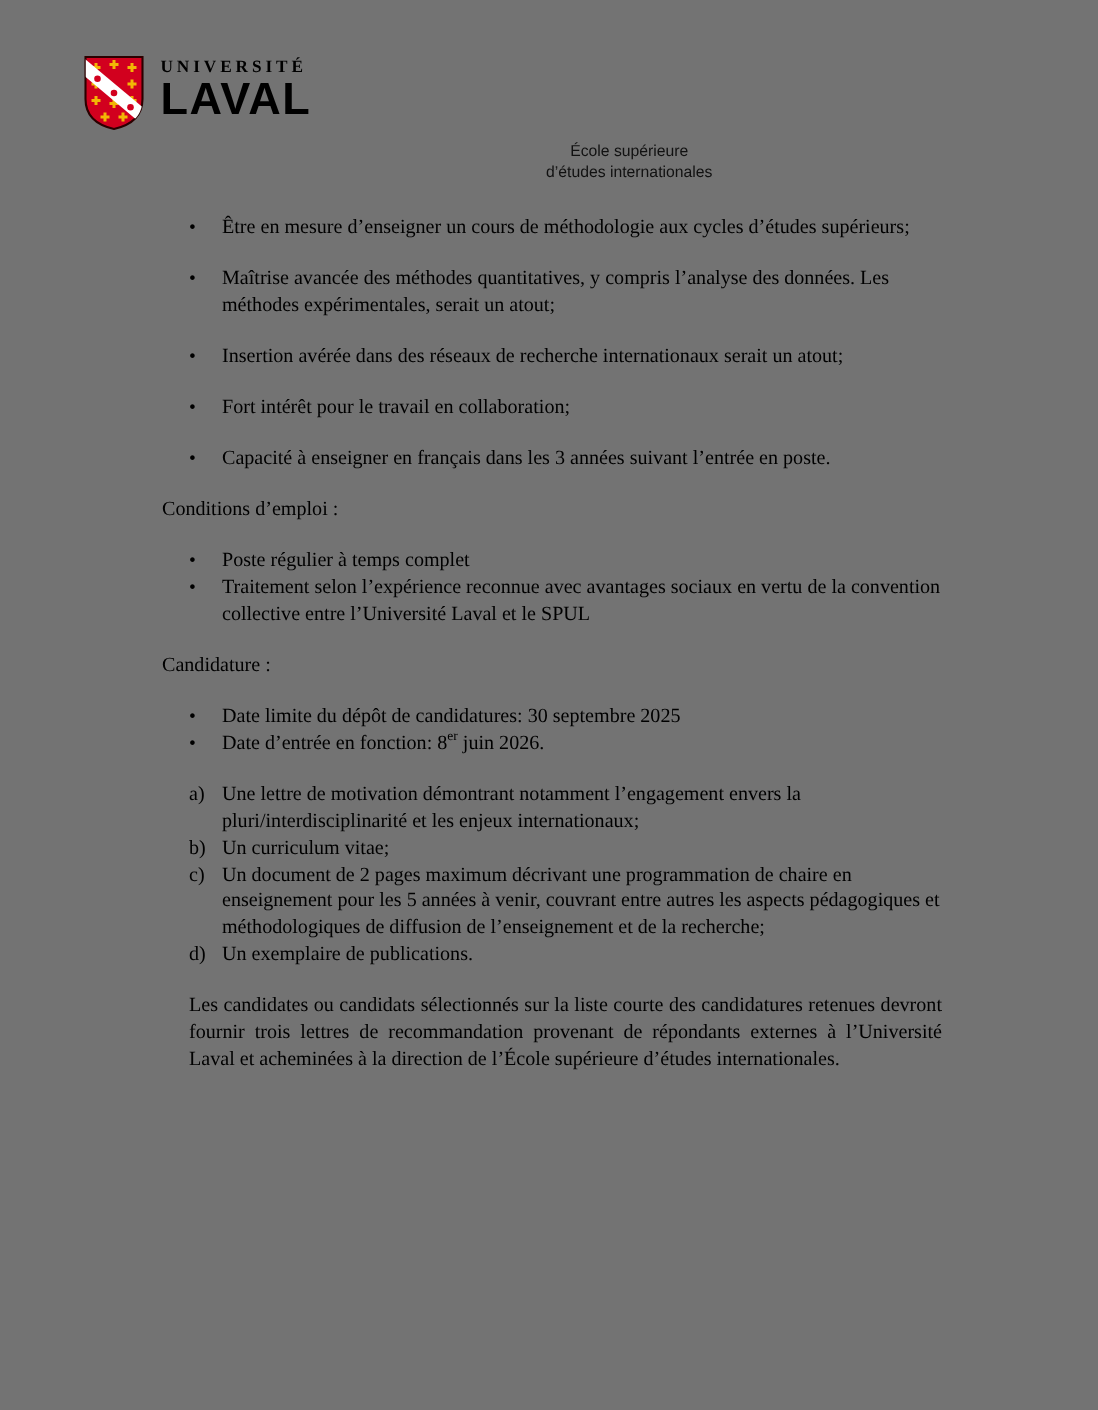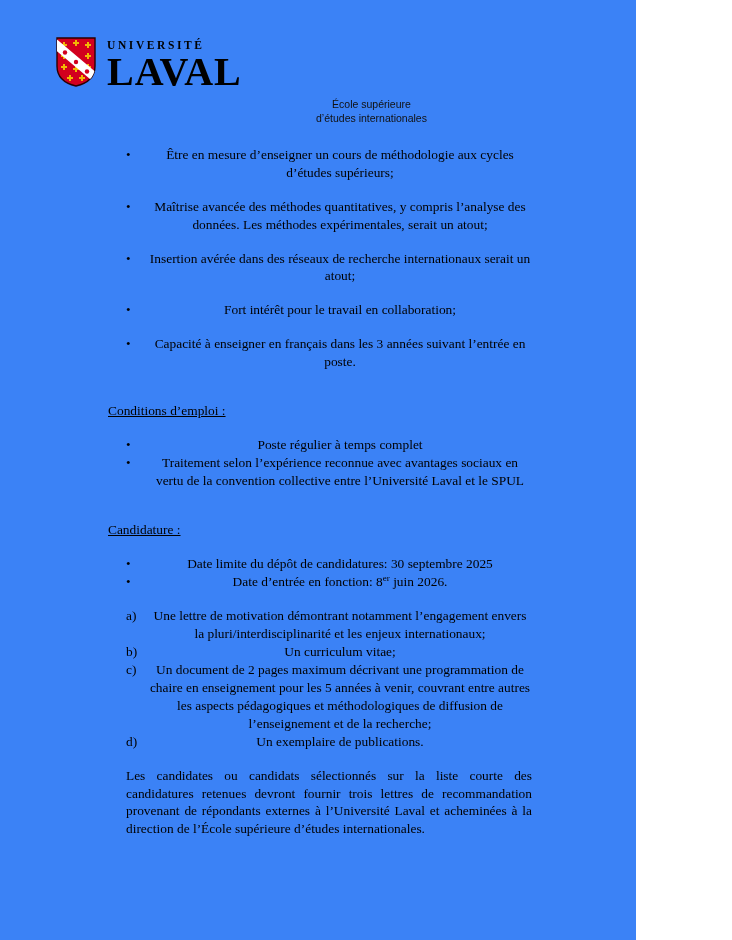--- a/index.html
+++ b/index.html
@@ -1,54 +1,54 @@
 <!DOCTYPE html>
 <html><head>
 <meta charset="utf-8">
 <style>
   html,body { margin:0; padding:0; background:#fff; }
   .page {
-    width:636px; height:940px;
-    background:#3b82f6;
+    width:732px; height:940px;
+    background:#737373;
     font-family:"Liberation Serif", serif;
     font-size:13.4px; line-height:1.34; color:#000;
     box-sizing:border-box;
     position:relative;
     overflow:hidden;
   }
   
   .header { padding:36px 0 0 55px; }
   .brand-row { display:flex; align-items:flex-start; }
   .shield-wrap { width:42px; height:52px; flex:0 0 auto; }
   .brand-text { margin-left:10px; padding-top:2px; }
   .brand-univ {
     font-family:"Liberation Serif", serif;
     font-weight:bold; font-size:11.5px; letter-spacing:2.6px;
     color:#000;
   }
   .brand-laval {
-    font-family:Liberation Serif, serif;
-    font-weight:bold; font-size:40px; line-height:0.95; letter-spacing:1px;
+    font-family:Liberation Sans, sans-serif;
+    font-weight:bold; font-size:30px; line-height:0.95; letter-spacing:1px;
     color:#000;
   }
   .school {
     margin:7px 0 0 52px;
     font-family:"Liberation Sans", sans-serif;
     font-size:10.5px; line-height:1.3; color:#111;text-align:center;
   }
   
   .content { padding:20px 104px 0 108px; }
   .bullet-list { margin:0; }
   .bullet-item { display:flex; }
   .bullet-item.spaced { margin-bottom:16px; }
   .bullet-marker { flex:0 0 auto; width:22px; margin-left:18px; text-align:left; }
   .bullet-marker::before { content:""; }
   .dot { font-size:13px; }
-  .bullet-text { flex:1 1 auto;text-align:center; }
-  .section-heading { margin-top:31px;text-decoration:underline; }
+  .bullet-text { flex:1 1 auto; }
+  .section-heading { margin-top:16px; }
   .tight-list { margin-top:16px; }
   .lettered-list { margin-top:16px; }
   .lettered-item { display:flex; }
   .letter-label { flex:0 0 auto; width:22px; margin-left:18px; }
   .closing {
     margin-top:16px;
     text-align:justify;
     margin-left:18px;
   }
   sup { font-size:9px; vertical-align:super; line-height:0; }

